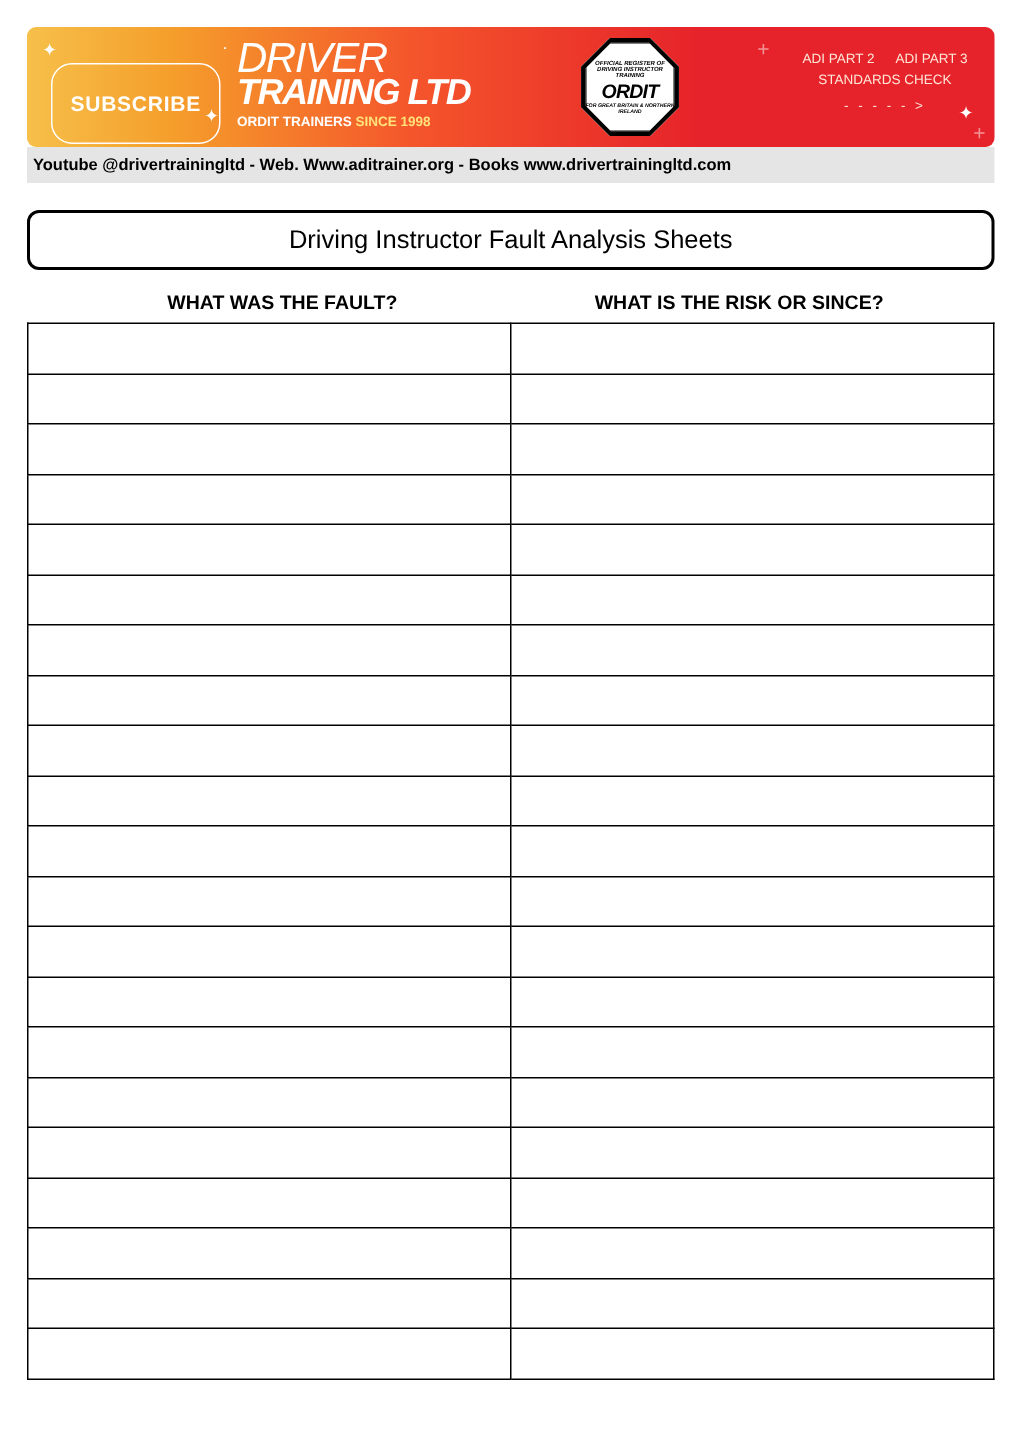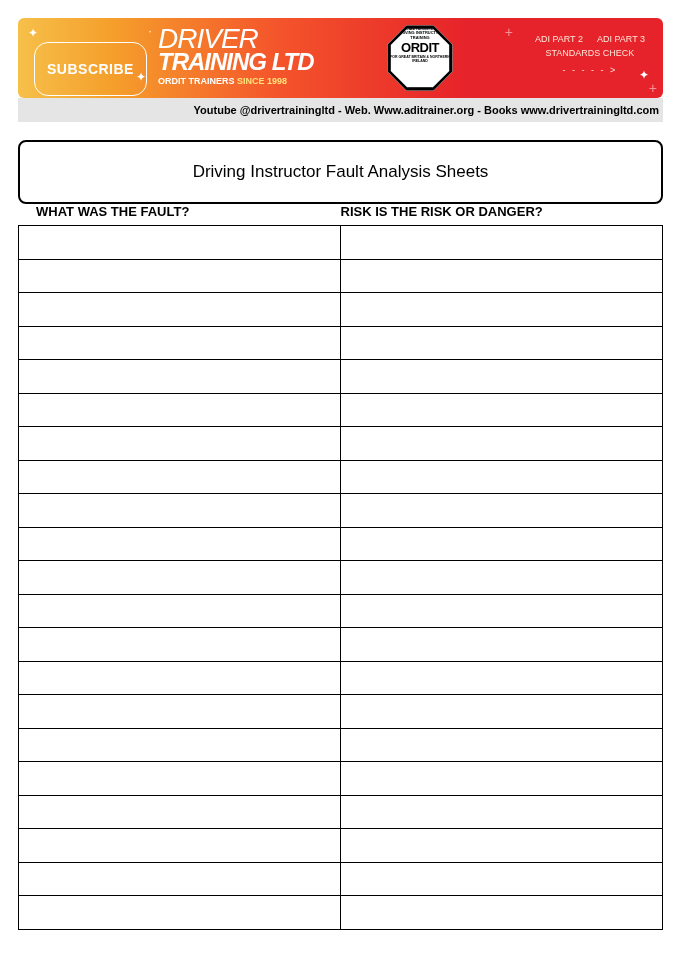--- a/index.html
+++ b/index.html
@@ -16,33 +16,33 @@
     .banner .logo-text .since .year { color: #ffe37a; }
     .banner .ordit-badge { position: absolute; left: 368px; top: 6px; width: 68px; height: 68px; }
     .banner .right-text { position: absolute; right: 18px; top: 14px; color: #ffe6d8; font-size: 9px; text-align: center; line-height: 1.6; }
     .banner .right-text .row { display: flex; gap: 14px; }
     .banner .right-text .arrow { letter-spacing: 2px; margin-top: 2px; }
     .banner .sparkle { position: absolute; color: #fff; font-size: 12px; }
     .s1 { left: 10px; top: 8px; } .s2 { left: 118px; top: 52px; } .s3 { left: 130px; top: 6px; } .s4 { right: 14px; top: 50px; }
     .banner .plus { position: absolute; color: rgba(255,255,255,0.5); font-size: 14px; }
     .p1 { right: 150px; top: 6px; } .p2 { right: 6px; bottom: 2px; }
 
-    .infobar { background: #e5e5e5; font-size: 11px; font-weight: 700; text-align: right; padding: 6px 4px; margin-bottom: 18px; }
+    .infobar { background: #e5e5e5; font-size: 11px; font-weight: 700; text-align: left; padding: 6px 4px; margin-bottom: 18px; }
 
-    .title-box { border: 2.5px solid #000; border-radius: 8px; padding: 20px 10px; text-align: center; font-size: 17px; }
+    .title-box { border: 2.5px solid #000; border-radius: 8px; padding: 8px 10px; text-align: center; font-size: 17px; margin-bottom: 14px; }
 
     .columns-header { display: flex; font-size: 13px; font-weight: 700; margin-bottom: 6px; padding: 0 18px; }
-    .columns-header .col { width: 50%; }
+    .columns-header .col { width: 50%; text-align: center; }
 
     table.fault-table { width: 100%; border-collapse: collapse; }
     table.fault-table td { border: 1px solid #000; height: 33.5px; width: 50%; }
 
     
     .octagon { width: 68px; height: 68px; background: #fff; position: relative; clip-path: polygon(30% 2%,70% 2%,98% 30%,98% 70%,70% 98%,30% 98%,2% 70%,2% 30%); border: 0; }
-    .octagon-inner { position: absolute; inset: 3px; background: #fff; clip-path: polygon(30% 2%,70% 2%,98% 30%,98% 70%,70% 98%,30% 98%,2% 70%,2% 30%); border: 0; box-shadow: inset 0 0 0 2px #000; display: flex; flex-direction: column; align-items: center; justify-content: flex-start; }
+    .octagon-inner { position: absolute; inset: 3px; background: #fff; clip-path: polygon(30% 2%,70% 2%,98% 30%,98% 70%,70% 98%,30% 98%,2% 70%,2% 30%); border: 0; box-shadow: inset 0 0 0 2px #000; display: flex; flex-direction: column; align-items: center; justify-content: center; font-style: italic; }
     .octagon-border { position:absolute; inset:0; clip-path: polygon(30% 2%,70% 2%,98% 30%,98% 70%,70% 98%,30% 98%,2% 70%,2% 30%); background:#000; }
     .octagon .ordit-top { font-size: 4px; font-weight:700; text-align:center; line-height:1.1; }
     .octagon .ordit-main { font-size: 13px; font-weight: 900; letter-spacing: -0.5px; }
     .octagon .ordit-bottom { font-size: 3.5px; font-weight:700; text-align:center; line-height:1.1; margin-top:1px; }
   </style>
 </head>
 <body>
 
 <div class="page">
 
@@ -87,21 +87,21 @@
       <div class="arrow">- - - - - &gt;</div>
     </div>
   </div>
 
   <div class="infobar">Youtube @drivertrainingltd - Web. Www.aditrainer.org  - Books www.drivertrainingltd.com</div>
 
   <div class="title-box">Driving Instructor Fault Analysis Sheets</div>
 
   <div class="columns-header">
     <div class="col">WHAT WAS THE FAULT?</div>
-    <div class="col">RISK IS THE RISK OR DANGER?</div>
+    <div class="col">WHAT IS THE RISK OR SINCE?</div>
   </div>
 
   <table class="fault-table">
     <tbody id="table-body">
         <tr>
           <td></td>
           <td></td>
         </tr>
         <tr>
           <td></td>

